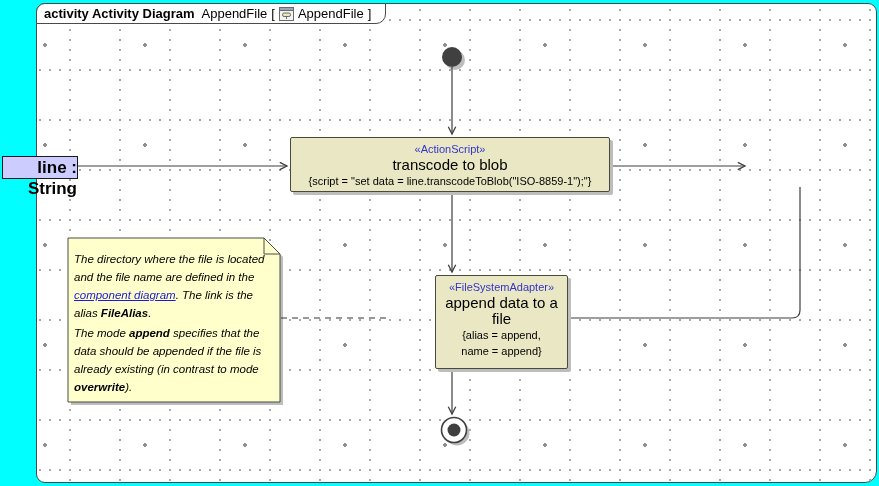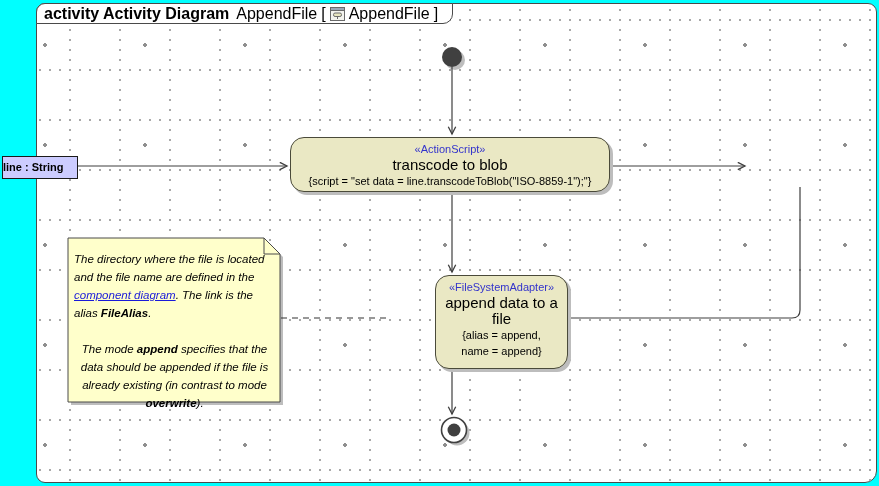--- a/index.html
+++ b/index.html
@@ -28,51 +28,51 @@
   .tab {
     position:absolute; left:36px; top:3px; height:21px;
     display:flex; align-items:center; gap:4px;
     padding:0 14px 0 7px;
     background:var(--diagram-bg);
     border-right:1px solid var(--frame-border);
     border-bottom:1px solid var(--frame-border);
     border-top:1px solid var(--frame-border);
     border-left:1px solid var(--frame-border);
     border-radius:9px 0 10px 0;
-    font-size:16px; color:#000; white-space:nowrap;
+    font-size:13px; color:#000; white-space:nowrap;
   }
   .tab-kind { font-weight:bold; margin-right:3px; }
   .tab-icon { flex:0 0 auto; }
 
   .overlay { position:absolute; left:0; top:0; width:879px; height:486px; pointer-events:none; }
   .overlay [data-interactable="true"] { pointer-events:auto; }
 
   .node {
     position:absolute; text-align:center; color:#000;
     background:var(--node-fill);
     border:1px solid var(--node-border);
     box-shadow:3px 3px 0 var(--shadow);
     padding-top:3px; line-height:16px; font-size:11px;
   }
-  .node.rounded { border-radius:14px; }
+  .node.rounded { border-radius:2px; }
   .stereo { color:var(--stereotype); font-size:11px; }
   .nname  { font-weight:normal; font-size:15px; }
   .spec   { font-size:11px; }
 
   .obj-label {
     position:absolute; left:2px; top:156px; width:76px; height:23px;
     background:var(--label-fill); border:1px solid #1a1a1a;
-    font-weight:bold; font-size:11px; line-height:21px; text-align:left; color:#000;
+    font-weight:bold; font-size:17px; line-height:21px; text-align:right; color:#000;
   }
 
   .note-text {
     position:absolute; left:74px; top:250px; width:201px;
     font-size:11.5px; line-height:18px; color:#000;font-style:italic;
   }
-  .note-text p + p { margin-top:18px;text-align:center; }
+  .note-text p + p { margin-top:2px; }
   .note-text a { color:var(--link); text-decoration:underline; cursor:pointer; }
 </style>
 </head>
 <body>
 
 <div class="canvas" data-interactable="false">
 
   <div class="frame" data-interactable="false">
     <div class="grid" data-interactable="false"></div>
   </div>

